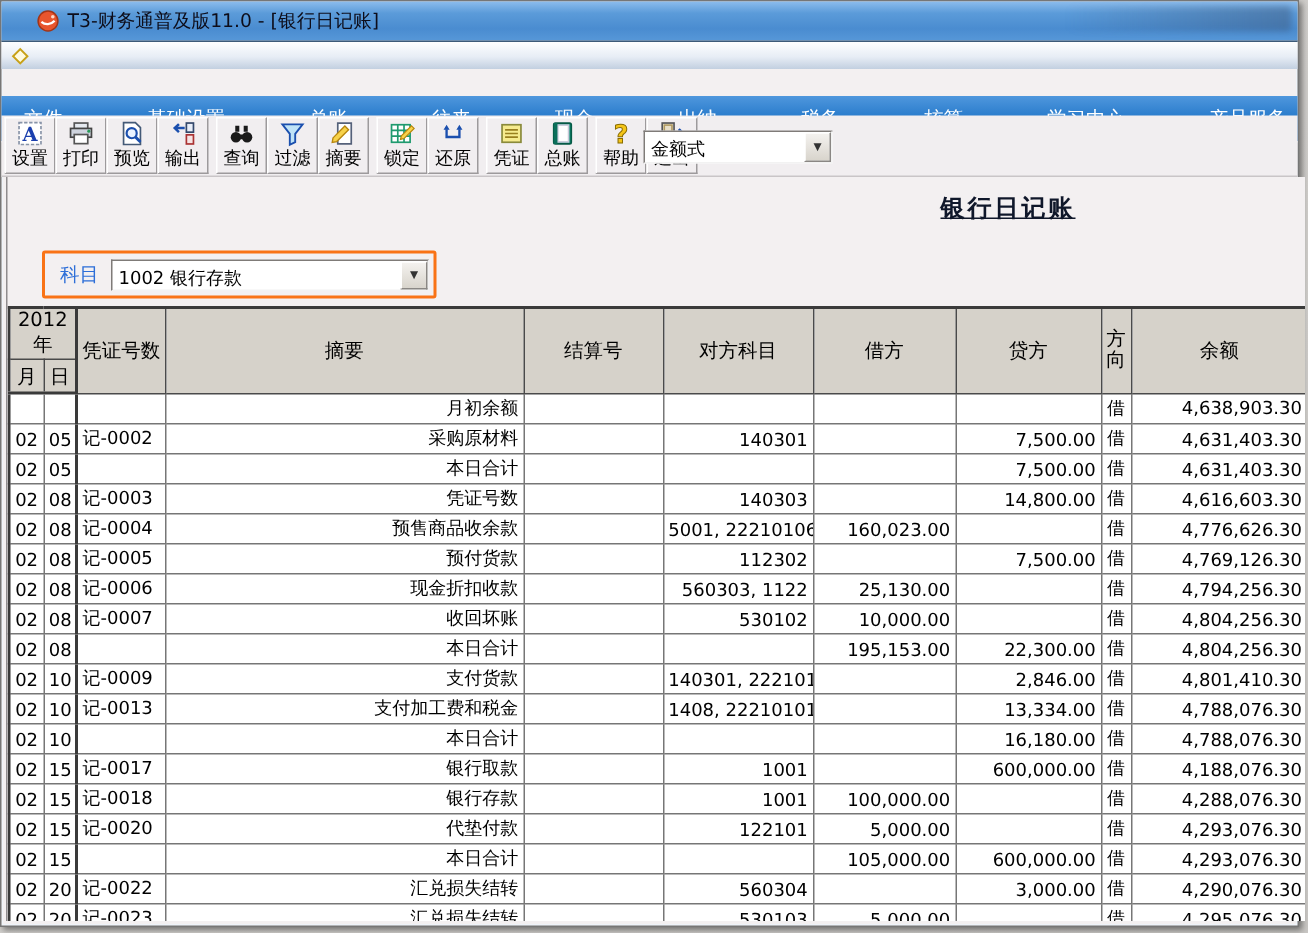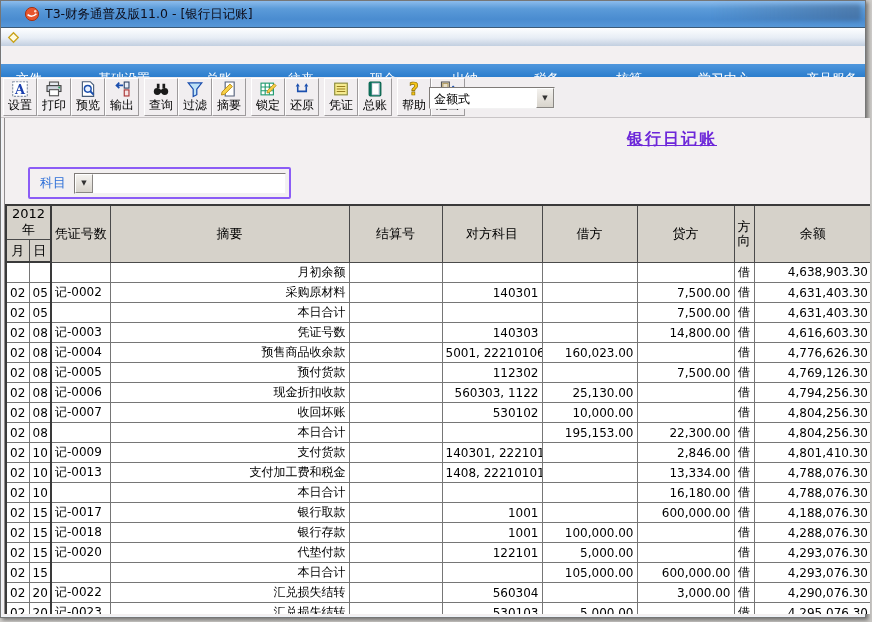--- a/index.html
+++ b/index.html
@@ -36,23 +36,23 @@
   .tb-gap{width:5px;height:38px;}
   .format-combo{position:absolute;left:428px;top:10px;width:126px;height:22px;background:#fff;
                 border:1px solid;border-color:#7f7b78 #f2f2f2 #f2f2f2 #7f7b78;display:flex;box-sizing:border-box;}
   .combo-text{flex:1;font-size:12px;padding:3px 3px 0 4px;color:#000;overflow:hidden;white-space:nowrap;}
   .combo-arrow{width:18px;background:linear-gradient(180deg,#f4f2ef,#d8d4cc);border:1px solid;
                border-color:#fff #8a8784 #8a8784 #fff;display:flex;align-items:center;justify-content:center;
                font-size:7px;color:#333;box-sizing:border-box;}
   
   .content{position:absolute;left:3px;top:117px;width:866px;bottom:3px;background:#f3f0f1;
            border-left:1px solid #8f8c8e;box-sizing:border-box;overflow:hidden;}
-  .report-title{position:absolute;left:622px;top:11px;font-size:16px;font-weight:bold;color:#6d28d9;
+  .report-title{position:absolute;left:622px;top:11px;font-size:16px;font-weight:bold;color:#0f172a;
                 text-decoration:underline;letter-spacing:2px;}
-  .subject-box{position:absolute;left:23px;top:49px;width:263px;height:32px;border:2px solid #8b5cf6;
+  .subject-box{position:absolute;left:23px;top:49px;width:263px;height:32px;border:2px solid #f97316;
                border-radius:2px;display:flex;align-items:center;box-sizing:border-box;}
   .subject-label{color:#2e6fd8;font-size:13px;margin:0 8px 0 10px;white-space:nowrap;}
   .subject-combo{width:212px;height:21px;background:#fff;border:1px solid;
                  border-color:#7f7b78 #f2f2f2 #f2f2f2 #7f7b78;display:flex;box-sizing:border-box;}
   
   .table-wrap{position:absolute;left:0px;top:86px;width:866px;bottom:0;overflow:hidden;}
   table.ledger{border-collapse:collapse;table-layout:fixed;width:864px;background:#fff;
                border:2px solid #3a3a3a;}
   table.ledger th{background:#d6d2ca;font-weight:normal;font-size:13px;color:#000;
                   border:1px solid #4a4a4a;padding:0;height:21px;overflow:hidden;}
@@ -245,20 +245,21 @@
         <span class="combo-arrow">▼</span>
       </div>
     </div>
 
     <div class="content">
       <div class="report-title">银行日记账</div>
 
       <div class="subject-box">
         <span class="subject-label">科目</span>
         <span class="subject-combo">
+          <span class="combo-text">1002 银行存款</span>
           <span class="combo-arrow">▼</span>
         </span>
       </div>
 
       <div class="table-wrap">
         <table class="ledger">
           <colgroup>
             <col style="width:23px">
               <col style="width:22px">
               <col style="width:59px">

